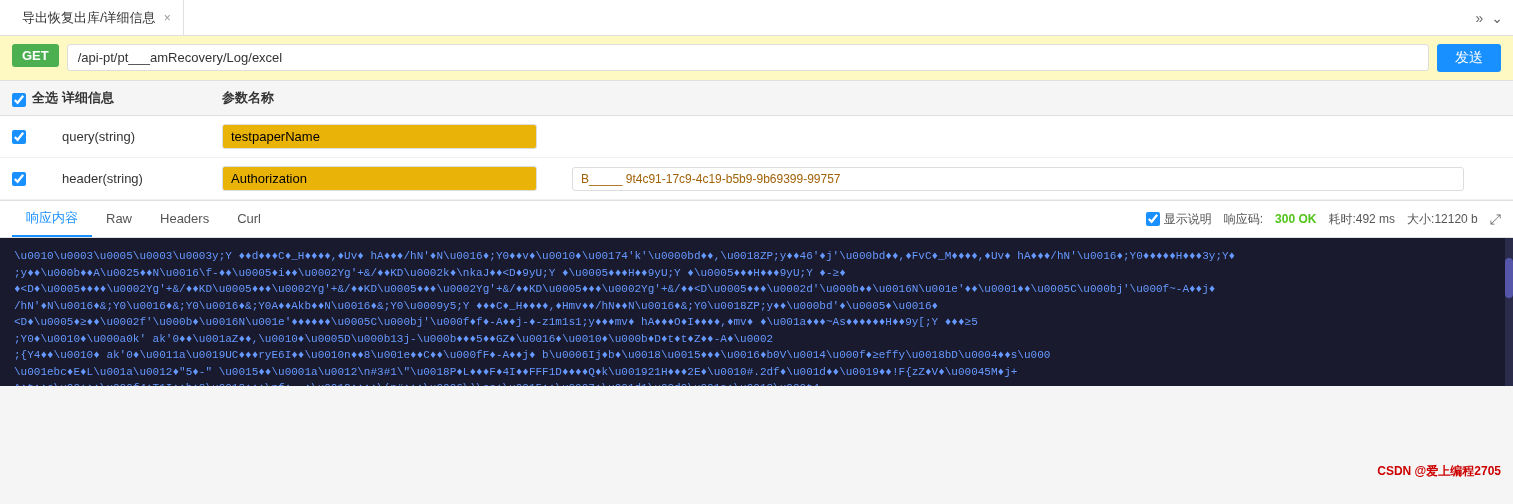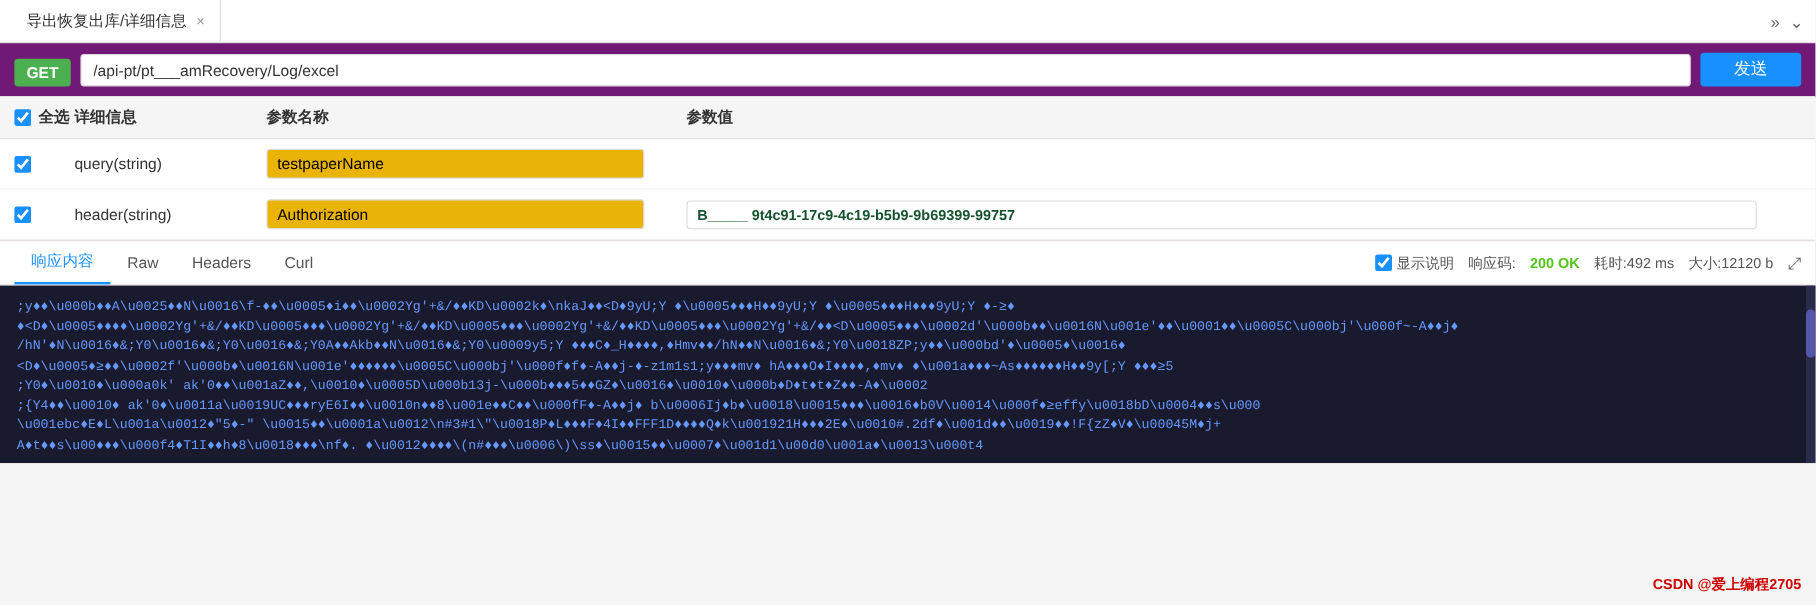--- a/index.html
+++ b/index.html
@@ -32,24 +32,24 @@
     }
     .top-bar-icons {
       margin-left: auto;
       display: flex;
       gap: 8px;
       color: #666;
       font-size: 14px;
     }
 
     .request-bar {
-      background: #701a75;
+      background: #fef9c3;
       padding: 8px 12px;
       display: flex;
-      align-items: flex-end;
+      align-items: flex-start;
       gap: 8px;
       border-bottom: 1px solid #e0e0e0;
     }
     .method-badge {
       background: #4CAF50;
       color: #fff;
       padding: 4px 10px;
       border-radius: 3px;
       font-size: 13px;
       font-weight: bold;
@@ -61,21 +61,21 @@
       padding: 5px 10px;
       font-size: 13px;
       color: #333;
       outline: none;
     }
     .send-btn {
       background: #1890ff;
       color: #fff;
       border: none;
       border-radius: 3px;
-      padding: 5px 28px;
+      padding: 5px 18px;
       font-size: 14px;
       cursor: pointer;
       white-space: nowrap;
     }
 
     .params-section {
       background: #fff;
       border-bottom: 1px solid #e0e0e0;
     }
     .params-header {
@@ -90,21 +90,21 @@
     }
     .params-row {
       display: grid;
       grid-template-columns: 50px 160px 350px 1fr;
       padding: 8px 12px;
       border-bottom: 1px solid #f0f0f0;
       align-items: center;
     }
     .checkbox-cell {
       display: flex;
-      align-items: center;
+      align-items: flex-end;
     }
     input[type="checkbox"] {
       width: 14px;
       height: 14px;
       cursor: pointer;
       accent-color: #1890ff;
     }
     .param-type {
       color: #333;
       font-size: 13px;
@@ -199,21 +199,21 @@
       width: 8px;
       height: 40px;
       background: #5555aa;
       border-radius: 4px;
       position: absolute;
       top: 20px;
     }
 
     .footer-logo {
       position: fixed;
-      bottom: 8px;
+      bottom: 24px;
       right: 12px;
       font-size: 12px;
       color: #c00;
       font-weight: bold;
     }
   </style>
 </head>
 <body>
 
 <div class="top-bar">
@@ -234,21 +234,20 @@
 </div>
 
 <div class="params-section">
   <div class="params-header">
     <div class="checkbox-cell">
       <input type="checkbox" checked="" style="">
       <span style="margin-left:6px">全选</span>
     </div>
     <div>详细信息</div>
     <div>参数名称</div>
-    <div>参数值</div>
   </div>
 
   <div class="params-row">
     <div class="checkbox-cell">
       <input type="checkbox" checked="" style="">
     </div>
     <div class="param-type">query(string)</div>
     <div>
       <input class="param-name-input" type="text" value="testpaperName" style="">
     </div>
@@ -256,46 +255,47 @@
 
   <div class="params-row">
     <div class="checkbox-cell">
       <input type="checkbox" checked="" style="">
     </div>
     <div class="param-type">header(string)</div>
     <div>
       <input class="param-name-input" type="text" value="Authorization" style="">
     </div>
     <div>
-      <input class="param-value-input has-value" type="text" style="color: #14532d; font-size: 12px; font-weight: bold;" value="B_____ 9t4c91-17c9-4c19-b5b9-9b69399-99757">
+      <input class="param-value-input has-value" type="text" style="color: #a16207; font-size: 12px;" value="B_____ 9t4c91-17c9-4c19-b5b9-9b69399-99757">
     </div>
   </div>
 </div>
 
 <div class="response-section">
   <div class="response-tabs">
     <div class="resp-tab active">响应内容</div>
     <div class="resp-tab">Raw</div>
     <div class="resp-tab">Headers</div>
     <div class="resp-tab">Curl</div>
     <div class="resp-info">
       <span class="show-desc">
         <input type="checkbox" checked="" style="accent-color: rgb(24, 144, 255);">
         <span>显示说明</span>
       </span>
       <span>响应码:</span>
-      <span class="status-ok">200 OK</span>
+      <span class="status-ok">300 OK</span>
       <span>耗时:492 ms</span>
       <span>大小:12120 b</span>
       <span class="expand-icon">⤢</span>
     </div>
   </div>
 
   <div class="response-body">
     <div id="response-lines">
+        <div>\u0010\u0003\u0005\u0003\u0003y;Y ♦♦d♦♦♦C♦_H♦♦♦♦,♦Uv♦ hA♦♦♦/hN'♦N\u0016♦;Y0♦♦v♦\u0010♦\u00174'k'\u0000bd♦♦,\u0018ZP;y♦♦46'♦j'\u000bd♦♦,♦FvC♦_M♦♦♦♦,♦Uv♦ hA♦♦♦/hN'\u0016♦;Y0♦♦♦♦♦H♦♦♦3y;Y♦</div>
         <div>;y♦♦\u000b♦♦A\u0025♦♦N\u0016\f-♦♦\u0005♦i♦♦\u0002Yg'+&amp;/♦♦KD\u0002k♦\nkaJ♦♦&lt;D♦9yU;Y ♦\u0005♦♦♦H♦♦9yU;Y ♦\u0005♦♦♦H♦♦♦9yU;Y ♦-≥♦</div>
         <div>♦&lt;D♦\u0005♦♦♦♦\u0002Yg'+&amp;/♦♦KD\u0005♦♦♦\u0002Yg'+&amp;/♦♦KD\u0005♦♦♦\u0002Yg'+&amp;/♦♦KD\u0005♦♦♦\u0002Yg'+&amp;/♦♦&lt;D\u0005♦♦♦\u0002d'\u000b♦♦\u0016N\u001e'♦♦\u0001♦♦\u0005C\u000bj'\u000f~-A♦♦j♦</div>
         <div>/hN'♦N\u0016♦&amp;;Y0\u0016♦&amp;;Y0\u0016♦&amp;;Y0A♦♦Akb♦♦N\u0016♦&amp;;Y0\u0009y5;Y ♦♦♦C♦_H♦♦♦♦,♦Hmv♦♦/hN♦♦N\u0016♦&amp;;Y0\u0018ZP;y♦♦\u000bd'♦\u0005♦\u0016♦</div>
         <div>&lt;D♦\u0005♦≥♦♦\u0002f'\u000b♦\u0016N\u001e'♦♦♦♦♦♦\u0005C\u000bj'\u000f♦f♦-A♦♦j-♦-z1m1s1;y♦♦♦mv♦ hA♦♦♦O♦I♦♦♦♦,♦mv♦ ♦\u001a♦♦♦~As♦♦♦♦♦♦H♦♦9y[;Y ♦♦♦≥5</div>
         <div>;Y0♦\u0010♦\u000a0k' ak'0♦♦\u001aZ♦♦,\u0010♦\u0005D\u000b13j-\u000b♦♦♦5♦♦GZ♦\u0016♦\u0010♦\u000b♦D♦t♦t♦Z♦♦-A♦\u0002</div>
         <div>;{Y4♦♦\u0010♦ ak'0♦\u0011a\u0019UC♦♦♦ryE6I♦♦\u0010n♦♦8\u001e♦♦C♦♦\u000fF♦-A♦♦j♦ b\u0006Ij♦b♦\u0018\u0015♦♦♦\u0016♦b0V\u0014\u000f♦≥effy\u0018bD\u0004♦♦s\u000</div>
         <div>\u001ebc♦E♦L\u001a\u0012♦"5♦-" \u0015♦♦\u0001a\u0012\n#3#1\"\u0018P♦L♦♦♦F♦4I♦♦FFF1D♦♦♦♦Q♦k\u001921H♦♦♦2E♦\u0010#.2df♦\u001d♦♦\u0019♦♦!F{zZ♦V♦\u00045M♦j+</div>
         <div>A♦t♦♦s\u00♦♦♦\u000f4♦T1I♦♦h♦8\u0018♦♦♦\nf♦. ♦\u0012♦♦♦♦\(n#♦♦♦\u0006\)\ss♦\u0015♦♦\u0007♦\u001d1\u00d0\u001a♦\u0013\u000t4</div>
       </div>
     <div class="scrollbar">

